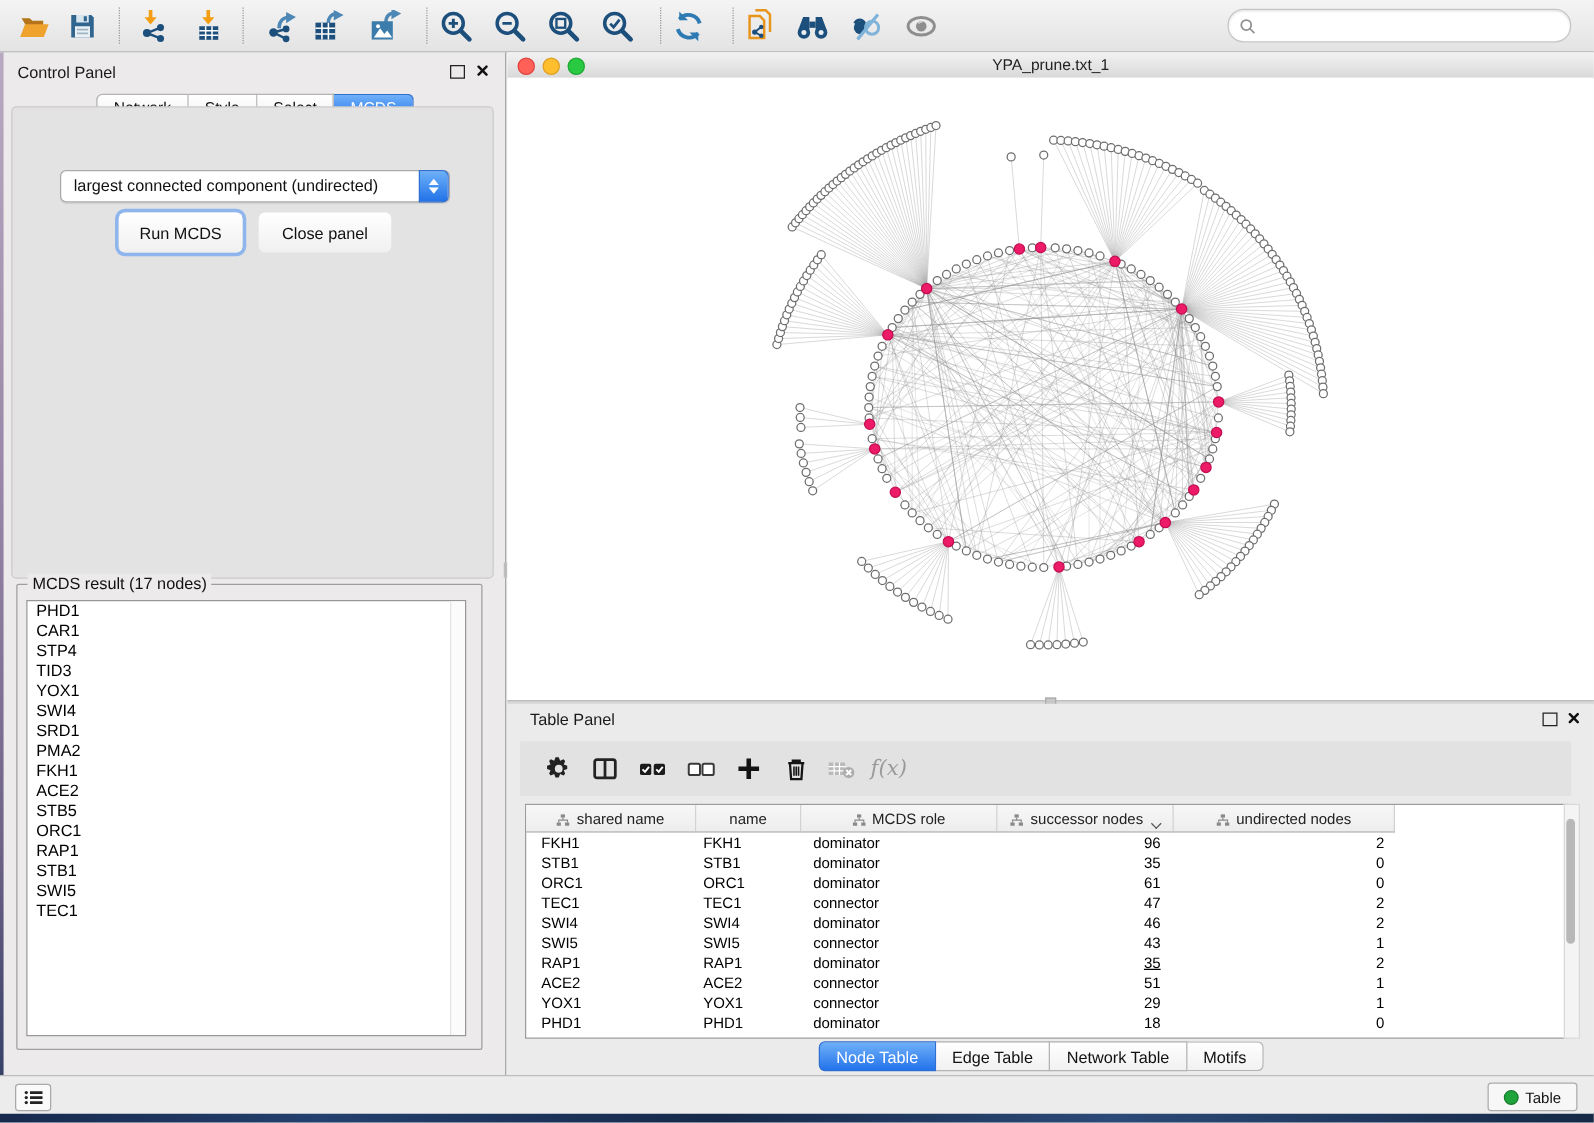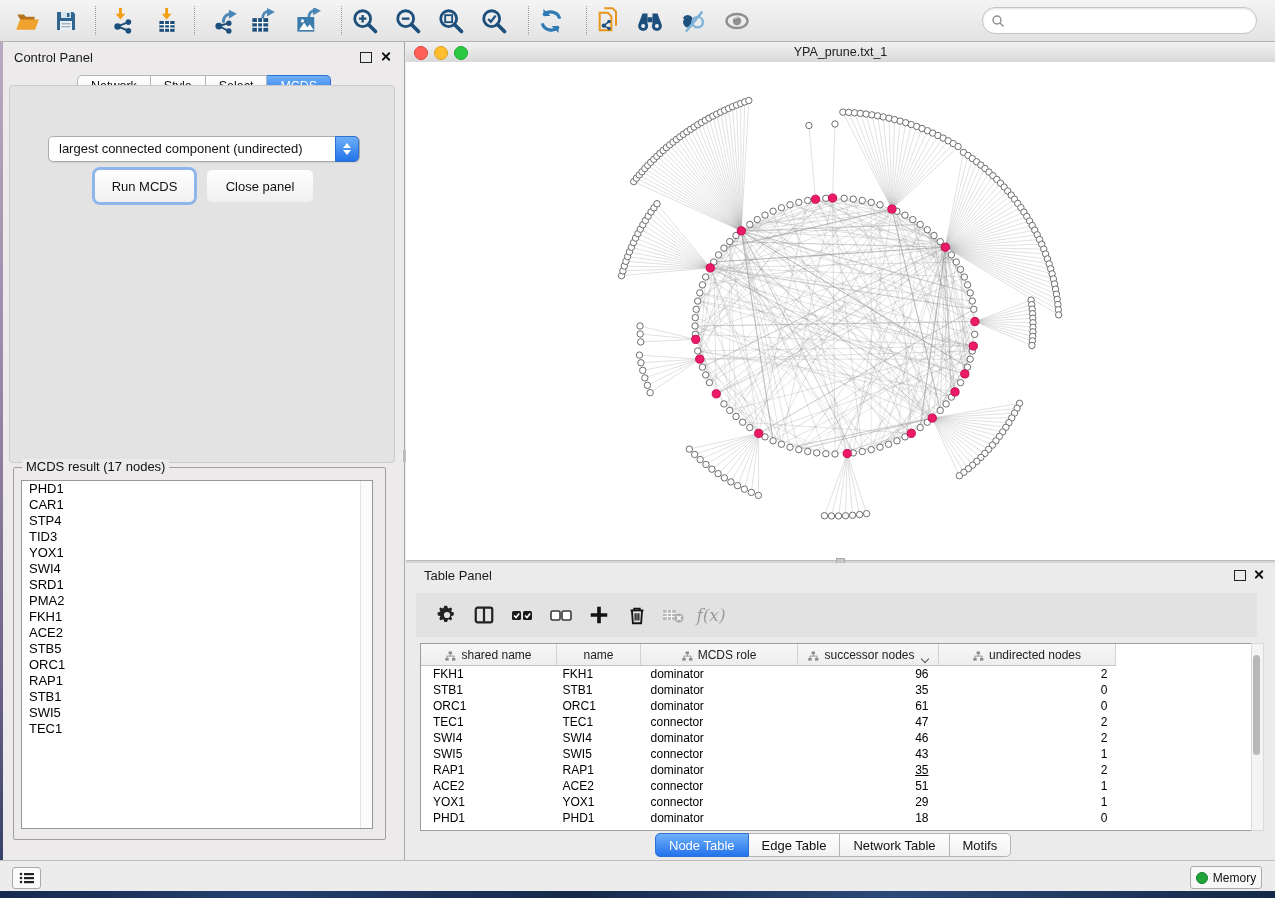--- a/index.html
+++ b/index.html
@@ -1221,15 +1221,15 @@
       <circle cx="2" cy="3" r="1.3" fill="#222"></circle>
         <rect x="5" y="2" width="10" height="2.2" fill="#222"></rect>
       <circle cx="2" cy="7" r="1.3" fill="#222"></circle>
         <rect x="5" y="6" width="10" height="2.2" fill="#222"></rect>
       <circle cx="2" cy="11" r="1.3" fill="#222"></circle>
         <rect x="5" y="10" width="10" height="2.2" fill="#222"></rect>
     </svg>
   </div>
   <div class="membtn">
     <span class="memdot"></span>
-    <span>Memory</span>
+    <span>Table</span>
   </div>
 </div>
 
 </body></html>

